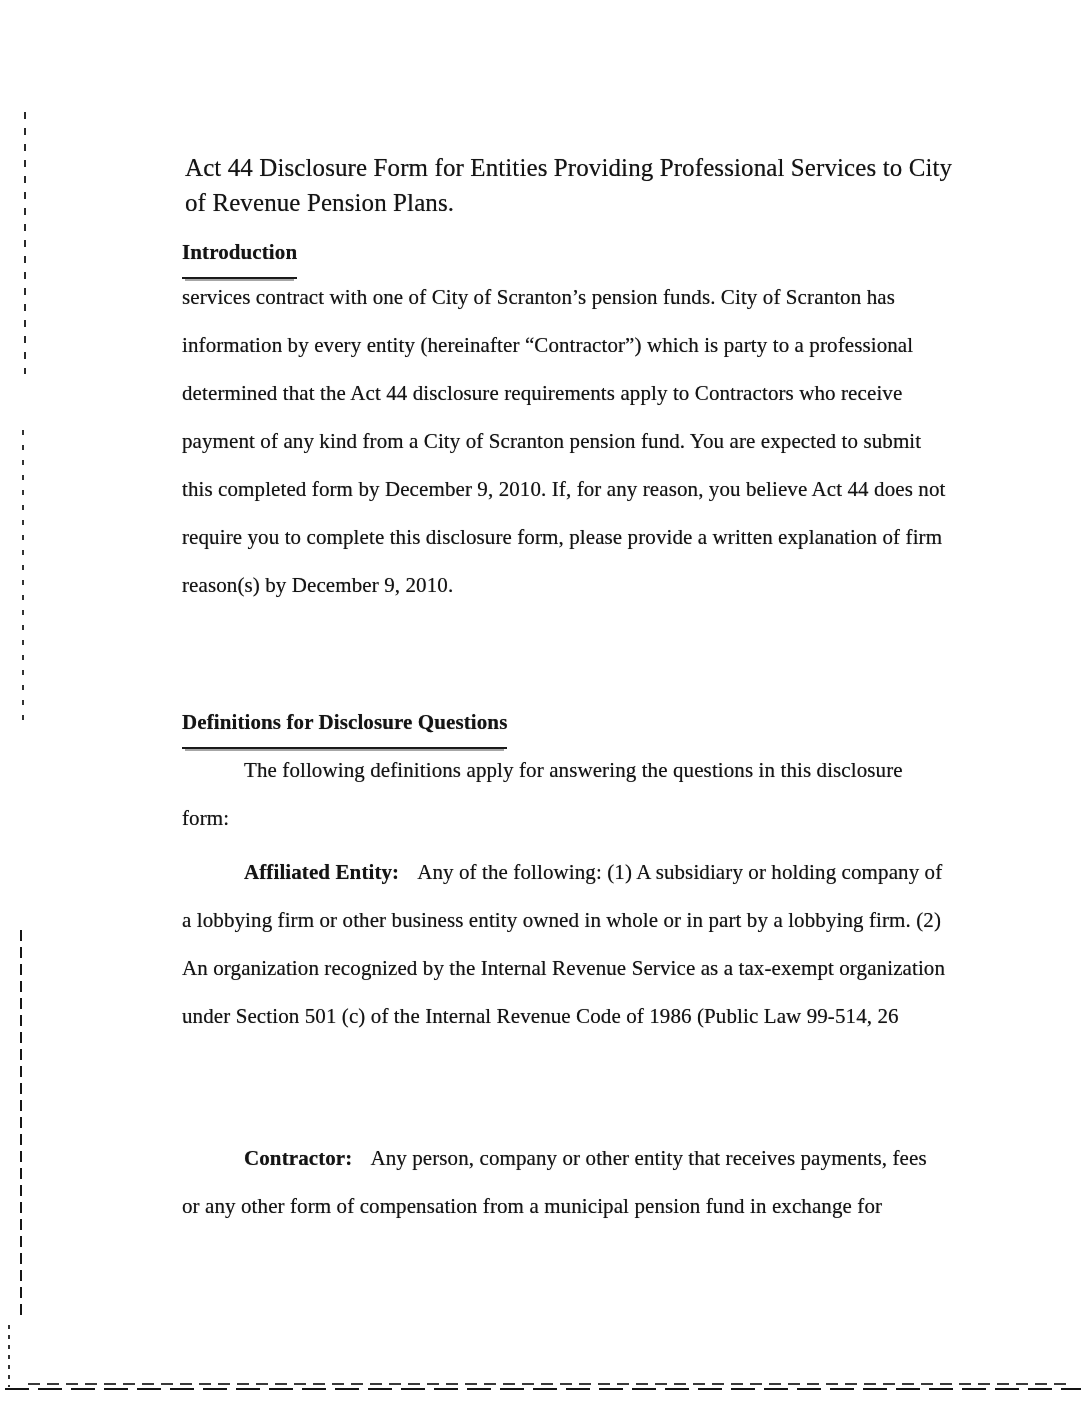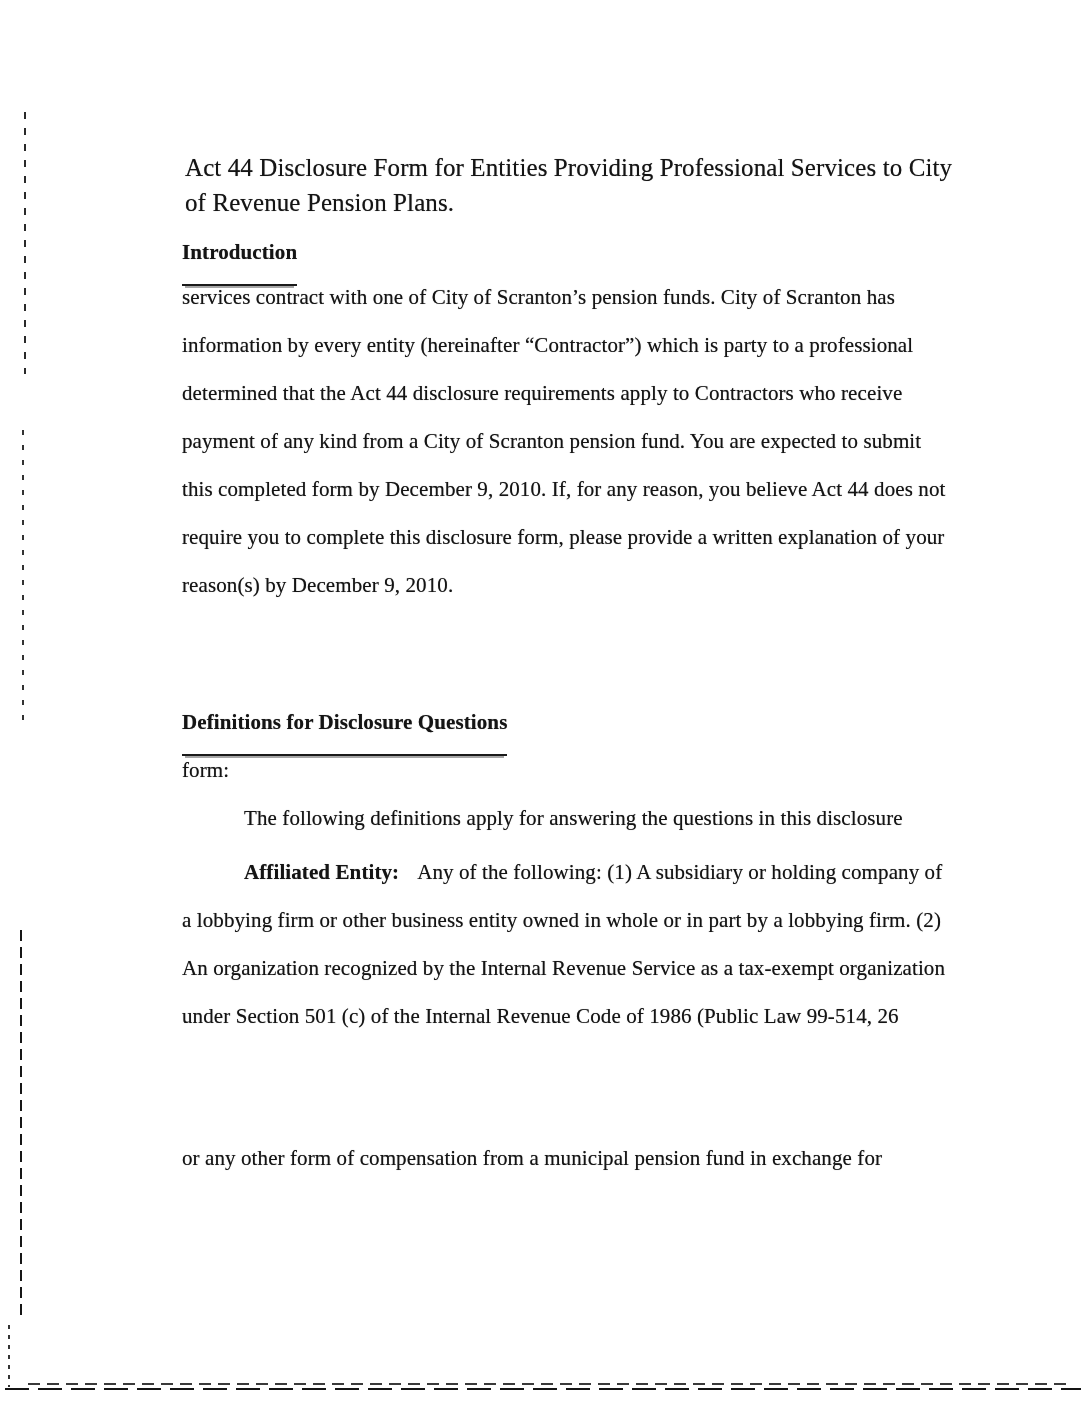--- a/index.html
+++ b/index.html
@@ -37,21 +37,21 @@
   .heading {
     position: absolute;
     font-size: 21px;
     font-weight: bold;
     margin: 0;
     white-space: nowrap;
   }
   .heading .underlined {
     display: inline-block;
     border-bottom: 2px solid #1a1a1a;
-    padding-bottom: 19px;
+    padding-bottom: 12px;
     box-shadow: 0 5px 0 -3px rgba(0,0,0,0.35);
   }
   .heading-introduction { left: 182px; top: 240px; }
   .heading-definitions  { left: 182px; top: 710px; font-family: Liberation Serif, serif; }
 
   .para {
     position: absolute;
     left: 182px;
     width: 790px;
     font-size: 21px;
@@ -125,39 +125,42 @@
   <h2 class="heading heading-introduction txt">
     <span class="underlined">Introduction</span>
   </h2>
 
   <div class="para para-introduction txt">
     <div class="line">services contract with one of City of Scranton’s pension funds. City of Scranton has</div>
     <div class="line">information by every entity (hereinafter “Contractor”) which is party to a professional</div>
     <div class="line">determined that the Act 44 disclosure requirements apply to Contractors who receive</div>
     <div class="line">payment of any kind from a City of Scranton pension fund. You are expected to submit</div>
     <div class="line">this completed form by December 9, 2010. If, for any reason, you believe Act 44 does not</div>
-    <div class="line">require you to complete this disclosure form, please provide a written explanation of your</div>
+    <div class="line">require you to complete this disclosure form, please provide a written explanation of firm</div>
     <div class="line">reason(s) by December 9, 2010.</div>
   </div>
 
   <h2 class="heading heading-definitions txt">
     <span class="underlined">Definitions for Disclosure Questions</span>
   </h2>
 
   <div class="para para-definitions-intro txt">
+    <div class="line indent">The following definitions apply for answering the questions in this disclosure</div>
     <div class="line">form:</div>
-    <div class="line indent">The following definitions apply for answering the questions in this disclosure</div>
   </div>
 
   <div class="para para-affiliated txt">
     <div class="line indent">
       <span class="def-term">Affiliated Entity:</span><span>Any of the following: (1) A subsidiary or holding company of</span>
     </div>
     <div class="line">a lobbying firm or other business entity owned in whole or in part by a lobbying firm. (2)</div>
     <div class="line">An organization recognized by the Internal Revenue Service as a tax-exempt organization</div>
     <div class="line">under Section 501 (c) of the Internal Revenue Code of 1986 (Public Law 99-514, 26</div>
   </div>
 
   <div class="para para-contractor txt">
+    <div class="line indent">
+      <span class="def-term">Contractor:</span><span>Any person, company or other entity that receives payments, fees</span>
+    </div>
     <div class="line">or any other form of compensation from a municipal pension fund in exchange for</div>
   </div>
 
 </div>
 
 </body></html>

